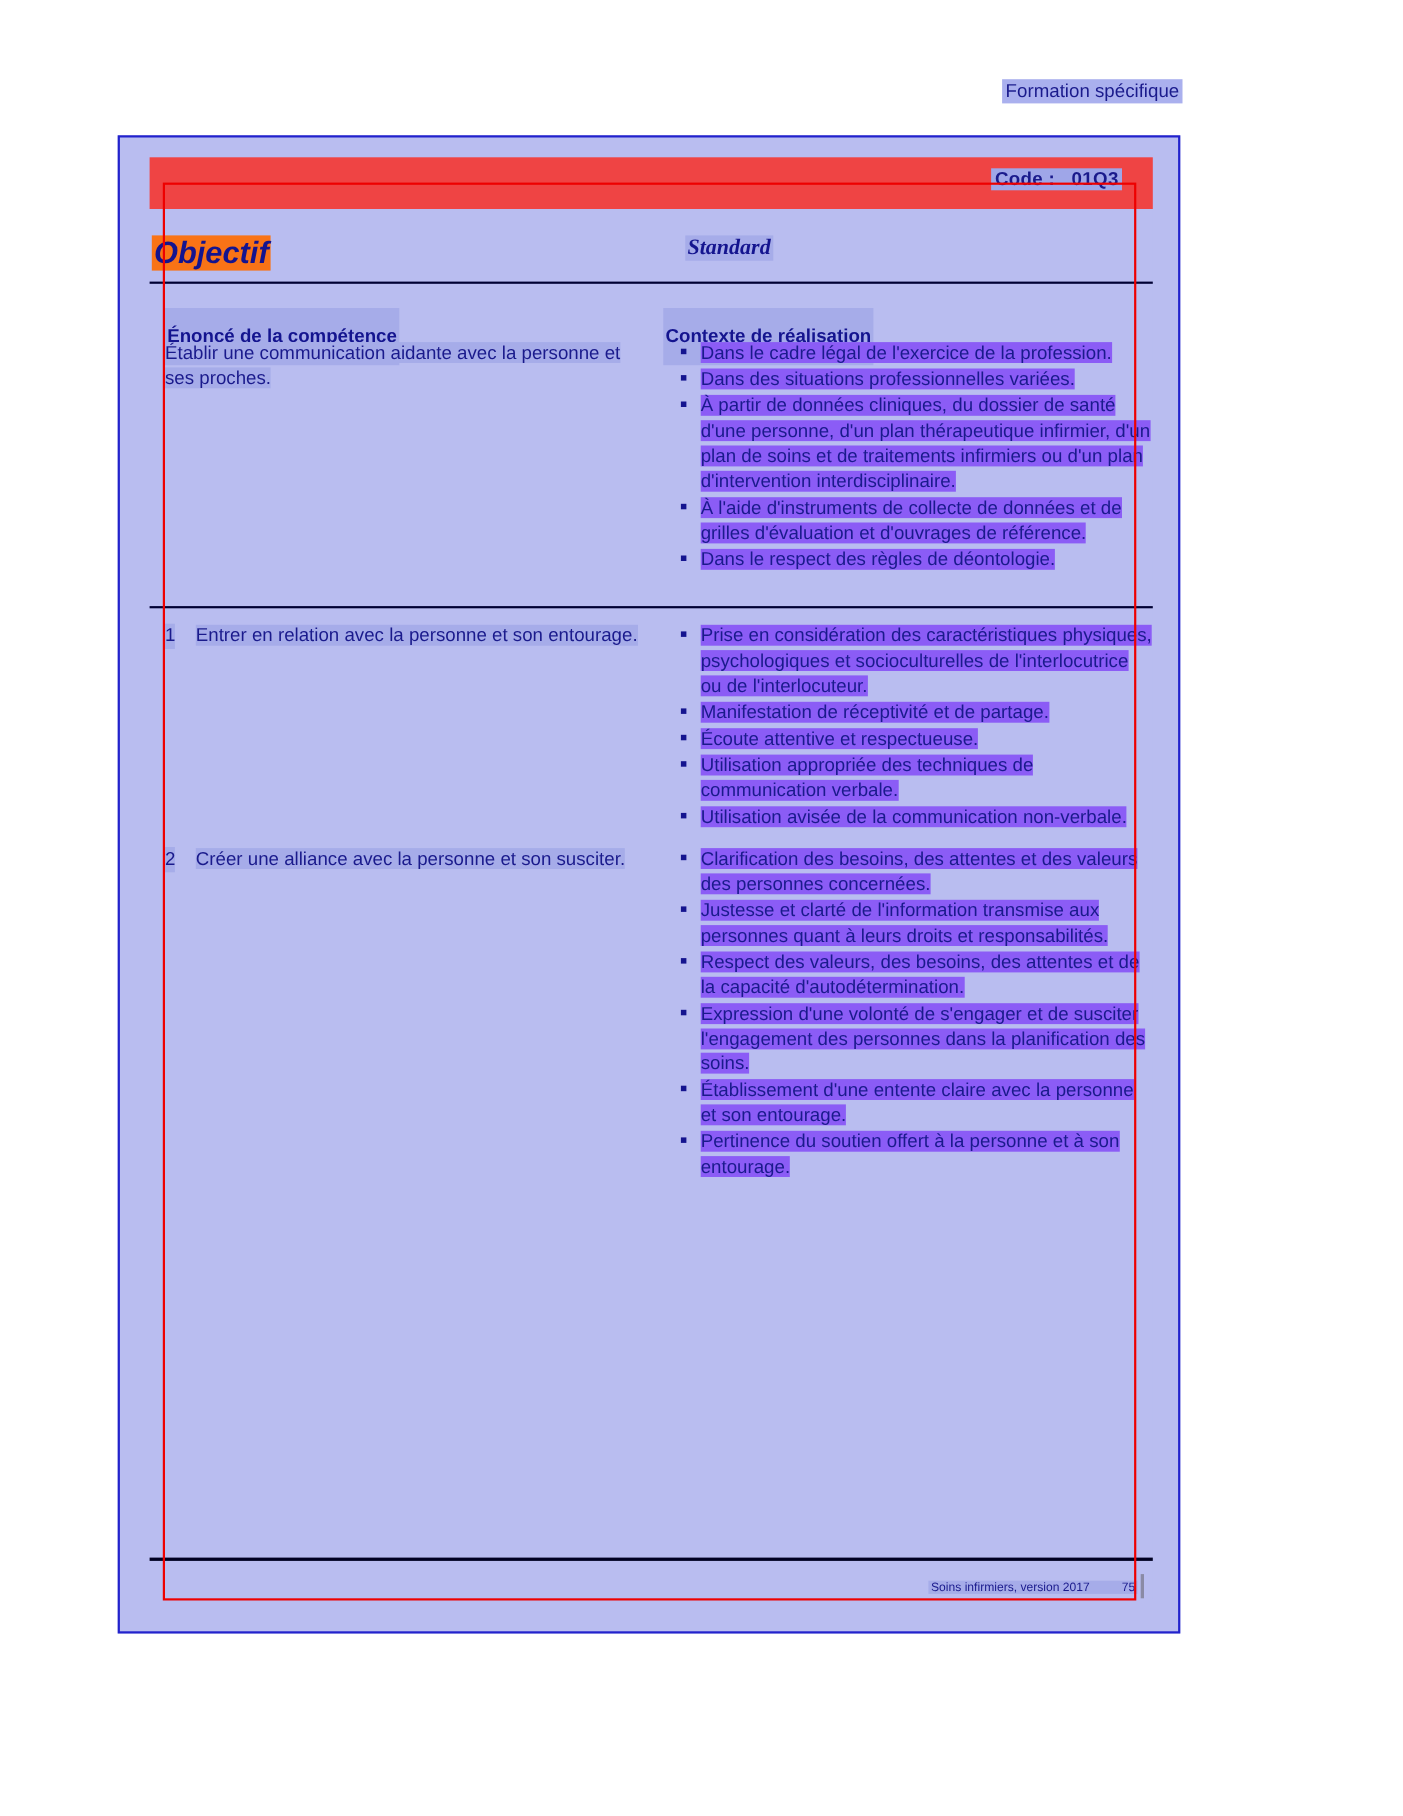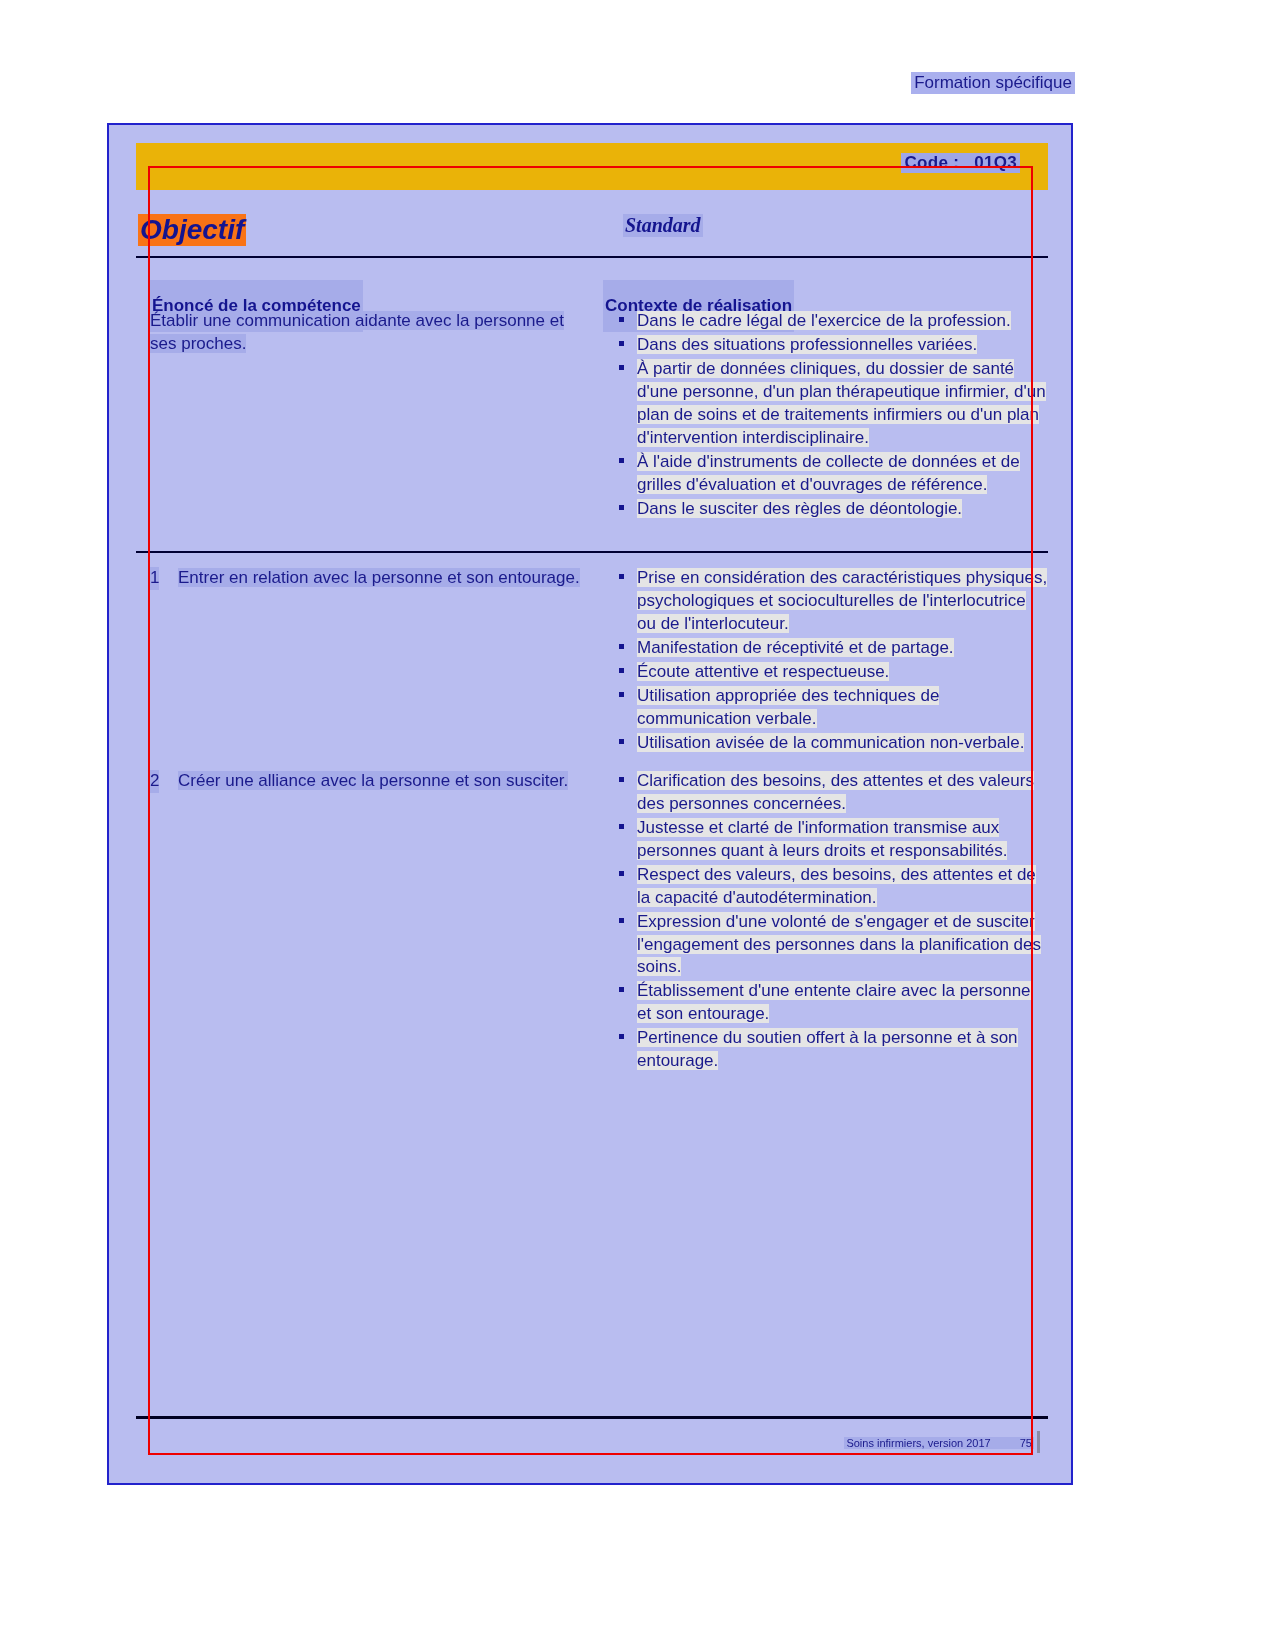--- a/index.html
+++ b/index.html
@@ -57,21 +57,21 @@
     left: 27px;
     top: 18px;
     width: 912px;
     height: 1310px;
     background: #b9bdf0;
   }
 
   .code-bar {
     position: relative;
     height: 47px;
-    background: #eab308;
+    background: #ef4444;
   }
   .code-bar .code-text {
     position: absolute;
     right: 28px;
     top: 10px;
     font-size: 17px;
     font-weight: bold;
     color: #1a1a8c;
     background: #9fa6e8;
     padding: 0 3px;
@@ -161,21 +161,21 @@
   }
   ul.bullets li {
     position: relative;
     padding-left: 28px;
     font-size: 17px;
     line-height: 1.35;
     margin-bottom: 1px;
     color: #1a1a8c;
   }
   ul.bullets li .btxt {
-    background: #e5e5e5;
+    background: #8b5cf6;
     display: inline;
     box-decoration-break: clone;
     text-align: center;
     -webkit-box-decoration-break: clone;
   }
   ul.bullets li .bullet-mark {
     position: absolute;
     left: 10px;
     top: 7px;
     width: 5px;
@@ -288,21 +288,21 @@
       <div class="cols">
         <div class="col-left">
           <span class="comp-text">Établir une communication aidante avec la personne et ses proches.</span>
         </div>
         <div class="col-right">
           <ul class="bullets">
             <li><span class="bullet-mark"></span><span class="btxt">Dans le cadre légal de l'exercice de la profession.</span></li>
             <li><span class="bullet-mark"></span><span class="btxt">Dans des situations professionnelles variées.</span></li>
             <li><span class="bullet-mark"></span><span class="btxt">À partir de données cliniques, du dossier de santé d'une personne, d'un plan thérapeutique infirmier, d'un plan de soins et de traitements infirmiers ou d'un plan d'intervention interdisciplinaire.</span></li>
             <li><span class="bullet-mark"></span><span class="btxt">À l'aide d'instruments de collecte de données et de grilles d'évaluation et d'ouvrages de référence.</span></li>
-            <li><span class="bullet-mark"></span><span class="btxt">Dans le susciter des règles de déontologie.</span></li>
+            <li><span class="bullet-mark"></span><span class="btxt">Dans le respect des règles de déontologie.</span></li>
           </ul>
         </div>
       </div>
     </div>
 
     <div class="spacer-md"></div>
 
     <div class="section">
       <div class="rule"></div>
       <div class="spacer-sm"></div>

